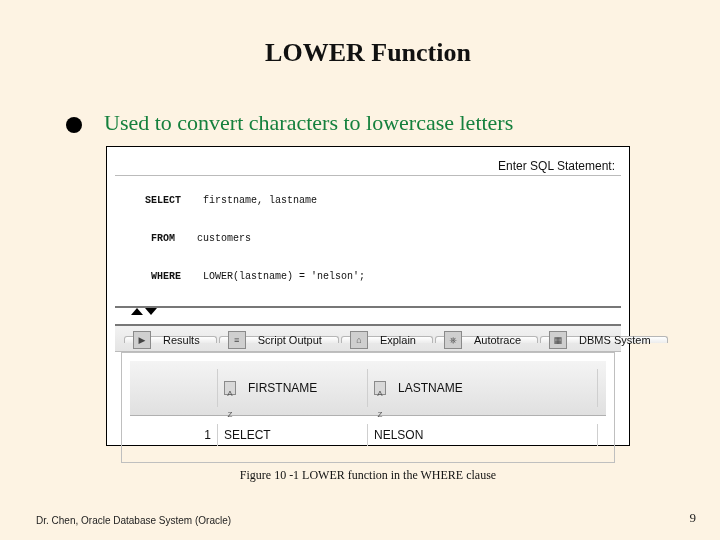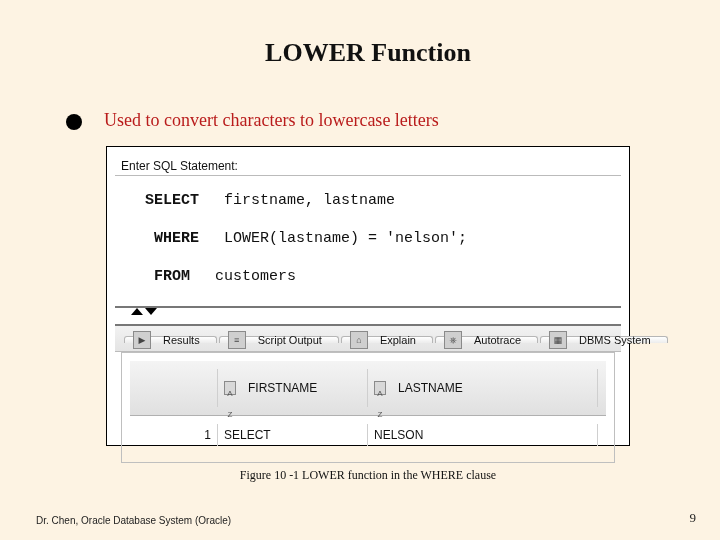--- a/index.html
+++ b/index.html
@@ -13,22 +13,22 @@
   }
   .slide-title {
     text-align: center;
     font-weight: bold;
     font-size: 26px;
     color: #111;
     padding-top: 22px;
   }
   .bullet-row {
     margin: 26px 0 0 42px;
-    font-size: 18px;
-    color: #b91c1c;
+    font-size: 22px;
+    color: #15803d;
   }
   .bullet-dot {
     display: inline-block;
     width: 6px; height: 6px;
     background: #000;
     border-radius: 50%;
     vertical-align: middle;
     margin-right: 14px;
   }
   .app-window {
@@ -39,25 +39,26 @@
     height: 300px;
     background: #fff;
     border: 1px solid #000;
     font-family: Arial, Helvetica, sans-serif;
     font-size: 12px;
     color: #111;
   }
   .panel-label {
     padding: 4px 6px 2px 6px;
     border-bottom: 1px solid #bbb;
+    text-align: right;
   }
   .sql-area {
     padding: 6px 10px 10px 14px;
     font-family: "Courier New", monospace;
-    font-size: 15px;
+    font-size: 10px;
     line-height: 22px;
     border-bottom: 2px solid #777;
     position: relative;
     min-height: 108px;
   }
   .sql-kw { font-weight: bold; }
   .splitter-dots {
     position: relative;
     height: 10px;
     border-bottom: 2px solid #777;
@@ -175,24 +176,24 @@
   <span class="bullet-dot"></span><span>Used to convert characters to lowercase letters</span>
 </div>
 
 <div class="app-window">
   <div class="panel-label">Enter SQL Statement:</div>
   <div class="sql-area">
     <div>
       <span class="sql-kw">SELECT</span><span> firstname, lastname</span>
     </div>
     <div>
+      &nbsp;<span class="sql-kw">FROM</span><span> customers</span>
+    </div>
+    <div>
       &nbsp;<span class="sql-kw">WHERE</span><span> LOWER(lastname) = 'nelson';</span>
-    </div>
-    <div>
-      &nbsp;<span class="sql-kw">FROM</span><span> customers</span>
     </div>
   </div>
   <div class="splitter-dots"></div>
 
   <div class="tabbar">
     <div class="tab">
       <span class="tab-icon">▶</span>
       <span>Results</span>
     </div>
     <div class="tab">

